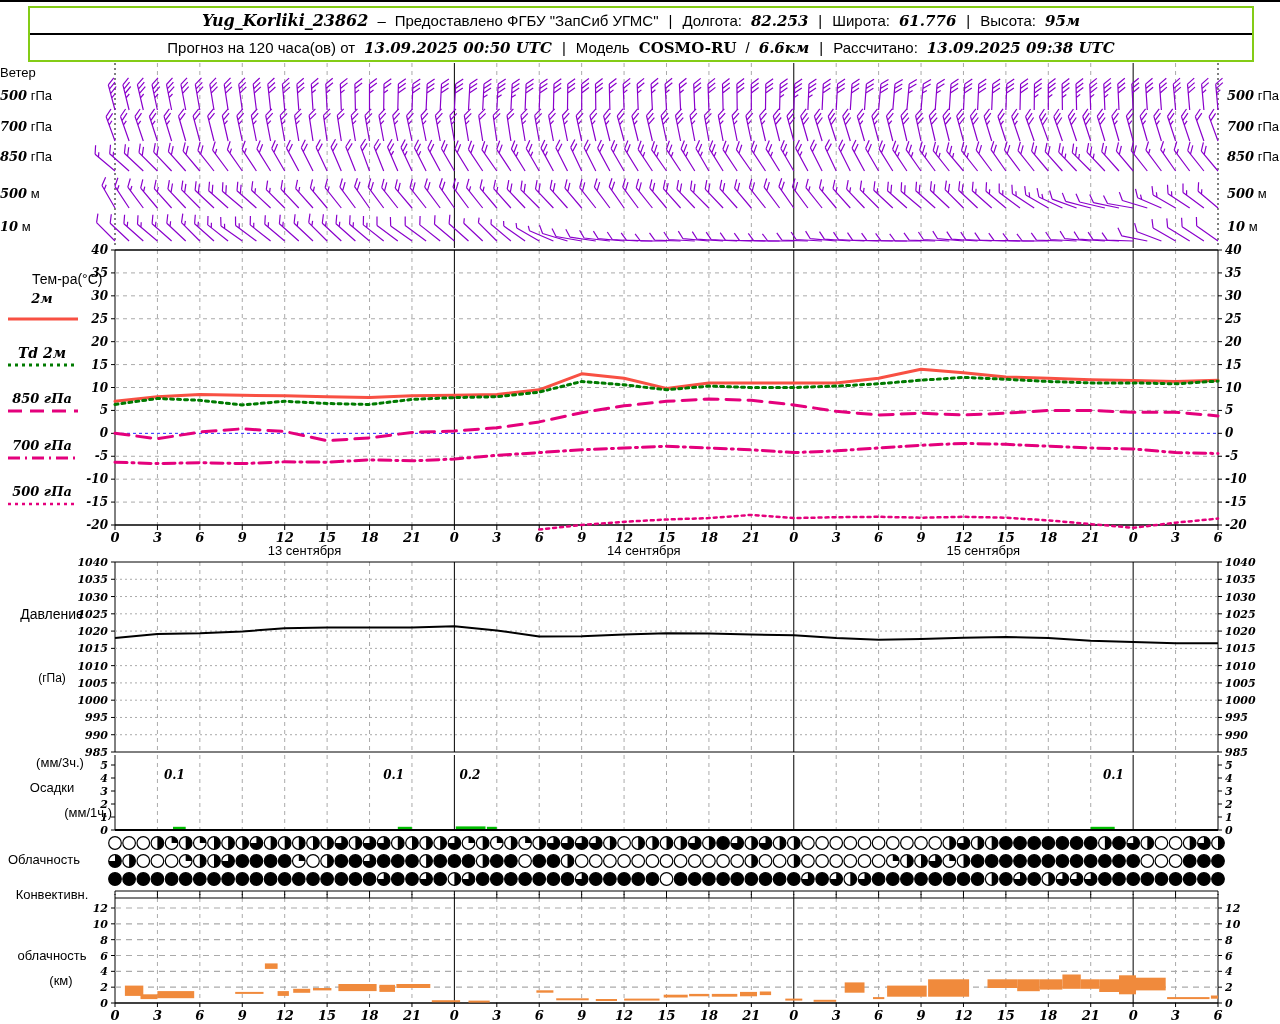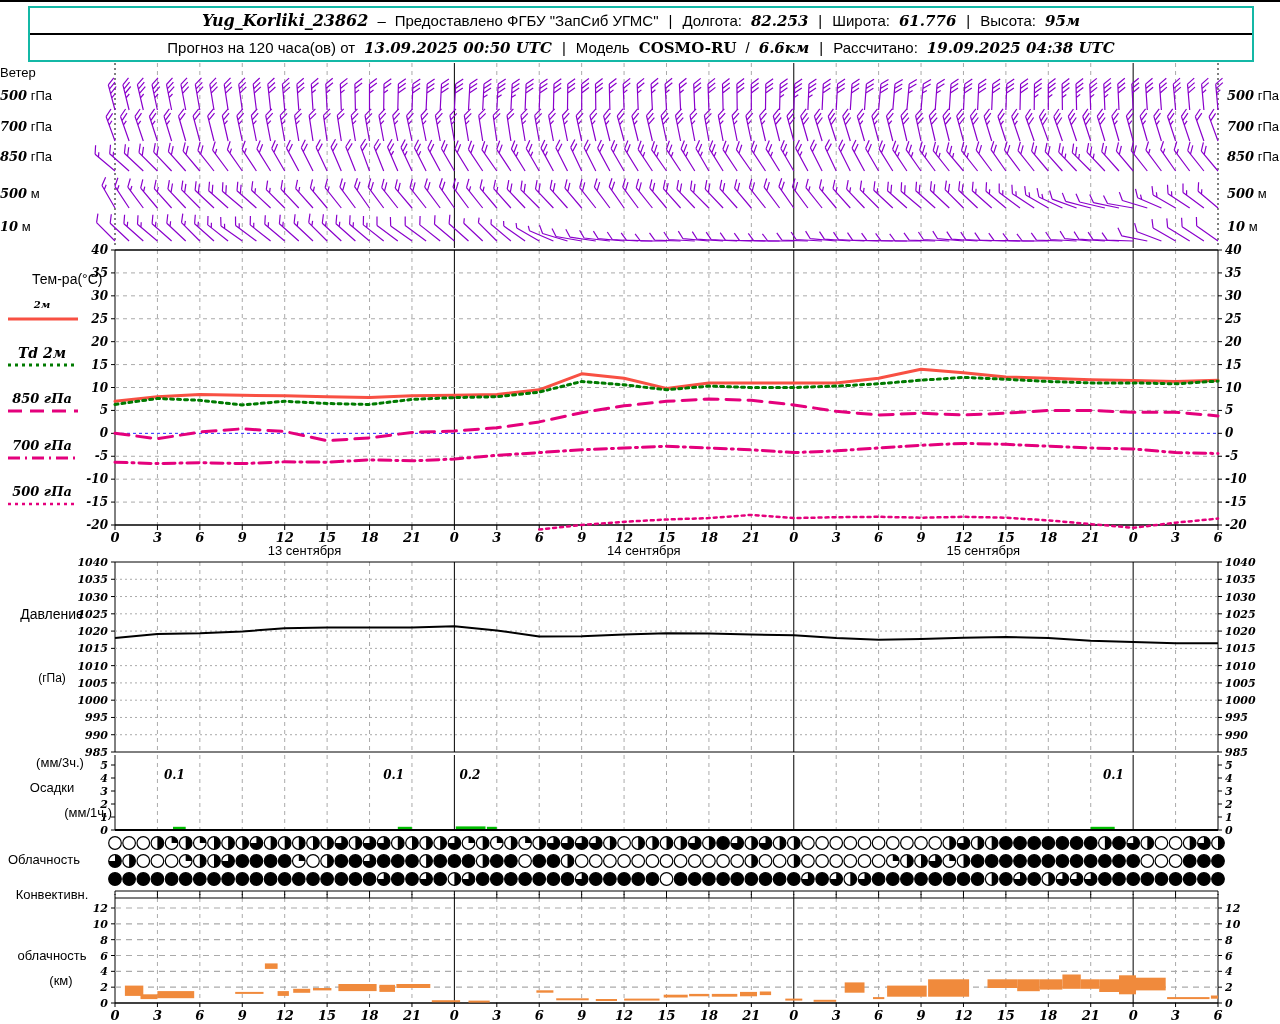--- a/index.html
+++ b/index.html
@@ -1,20 +1,20 @@
 <!DOCTYPE html>
 <html><head>
 <meta charset="utf-8">
 <style>
   html,body{margin:0;padding:0;}
   body{width:1280px;height:1024px;background:#ffffff;position:relative;
        font-family:"Liberation Sans",sans-serif;color:#000;overflow:hidden;}
   .page{position:absolute;inset:0;}
   .topline{position:absolute;left:0;top:0;width:1280px;height:2px;background:#000;}
-  .header{position:absolute;left:28px;top:6px;width:1222px;border:2px solid #14b8a6;background:#fff;}
+  .header{position:absolute;left:28px;top:6px;width:1222px;border:2px solid #84cc16;background:#fff;}
   .hrow{height:25px;display:flex;align-items:center;justify-content:center;gap:9px;
         font-size:15px;white-space:nowrap;}
   .hrow1{border-bottom:2px solid #000;}
   .seg-name{font-family:"DejaVu Serif",serif;font-style:italic;font-weight:bold;font-size:16px;}
   .seg-val{font-family:"DejaVu Serif",serif;font-style:italic;font-weight:bold;}
   .seg-bold{font-family:"DejaVu Serif",serif;font-weight:bold;}
   .seg-plain{font-weight:normal;}
   .seg-sep{font-weight:normal;padding:0 1px;}
   .label{position:absolute;font-size:13px;line-height:1;}
   .numfont{font-family:"DejaVu Serif",serif;font-style:italic;font-weight:bold;}
@@ -47,21 +47,21 @@
     <div class="hrow" id="hrow2">
         <span class="seg-plain">Прогноз на 120 часа(ов) от</span>
         <span class="seg-val">13.09.2025 00:50 UTC</span>
         <span class="seg-sep">|</span>
         <span class="seg-plain">Модель</span>
         <span class="seg-bold">COSMO-RU</span>
         <span class="seg-plain">/</span>
         <span class="seg-val">6.6км</span>
         <span class="seg-sep">|</span>
         <span class="seg-plain">Рассчитано:</span>
-        <span class="seg-val">19.09.2025 04:38 UTC</span>
+        <span class="seg-val">13.09.2025 09:38 UTC</span>
       </div>
   </div>
 
   <div class="label rgt" style="left:0;top:66px;width:106px;">Ветер</div>
   <div id="wind-labels-left">
       <div class="label rgt" style="left: 0px; top: 89px; width: 106px;"><span><span class="numfont">500</span><span class=""> гПа</span></span></div>
       <div class="label rgt" style="left: 0px; top: 120px; width: 106px;"><span><span class="numfont">700</span><span class=""> гПа</span></span></div>
       <div class="label rgt" style="left: 0px; top: 150px; width: 106px;"><span><span class="numfont">850</span><span class=""> гПа</span></span></div>
       <div class="label rgt" style="left: 0px; top: 187px; width: 106px;"><span><span class="numfont">500</span><span class=""> м</span></span></div>
       <div class="label rgt" style="left: 0px; top: 220px; width: 106px;"><span><span class="numfont">10</span><span class=""> м</span></span></div>
@@ -69,21 +69,21 @@
   <div id="wind-labels-right">
       <div class="label" style="left: 1227px; top: 89px; width: 60px;"><span><span class="numfont">500</span><span class=""> гПа</span></span></div>
       <div class="label" style="left: 1227px; top: 120px; width: 60px;"><span><span class="numfont">700</span><span class=""> гПа</span></span></div>
       <div class="label" style="left: 1227px; top: 150px; width: 60px;"><span><span class="numfont">850</span><span class=""> гПа</span></span></div>
       <div class="label" style="left: 1227px; top: 187px; width: 60px;"><span><span class="numfont">500</span><span class=""> м</span></span></div>
       <div class="label" style="left: 1227px; top: 220px; width: 60px;"><span><span class="numfont">10</span><span class=""> м</span></span></div>
     </div>
 
   <div class="label" style="left:4px;top:272px;font-size:14px;margin-left:28px;">Тем-ра(°C)</div>
   <div id="temp-legend">
-      <div class="label ctr numfont" style="left: 0px; top: 300px; width: 84px; font-size: 10px;">2м</div>
+      <div class="label ctr numfont" style="left: 0px; top: 292px; width: 84px; font-size: 13px;">2м</div>
       <svg width="74" height="8" class="legend-line" style="left: 6px; top: 315px; position: absolute;">
         <line x1="2" y1="4" x2="72" y2="4" stroke="#f85043" stroke-width="3"></line>
       </svg>
       <div class="label ctr numfont" style="left: 0px; top: 346px; width: 84px; font-size: 14px;">Td  2м</div>
       <svg width="74" height="8" class="legend-line" style="left: 6px; top: 361px; position: absolute;">
         <line x1="2" y1="4" x2="72" y2="4" stroke="#007a00" stroke-width="3" stroke-dasharray="3 4"></line>
       </svg>
       <div class="label ctr numfont" style="left: 0px; top: 392px; width: 84px; font-size: 13px;">850 гПа</div>
       <svg width="74" height="8" class="legend-line" style="left: 6px; top: 407px; position: absolute;">
         <line x1="2" y1="4" x2="72" y2="4" stroke="#e4007c" stroke-width="3" stroke-dasharray="14 8"></line>

